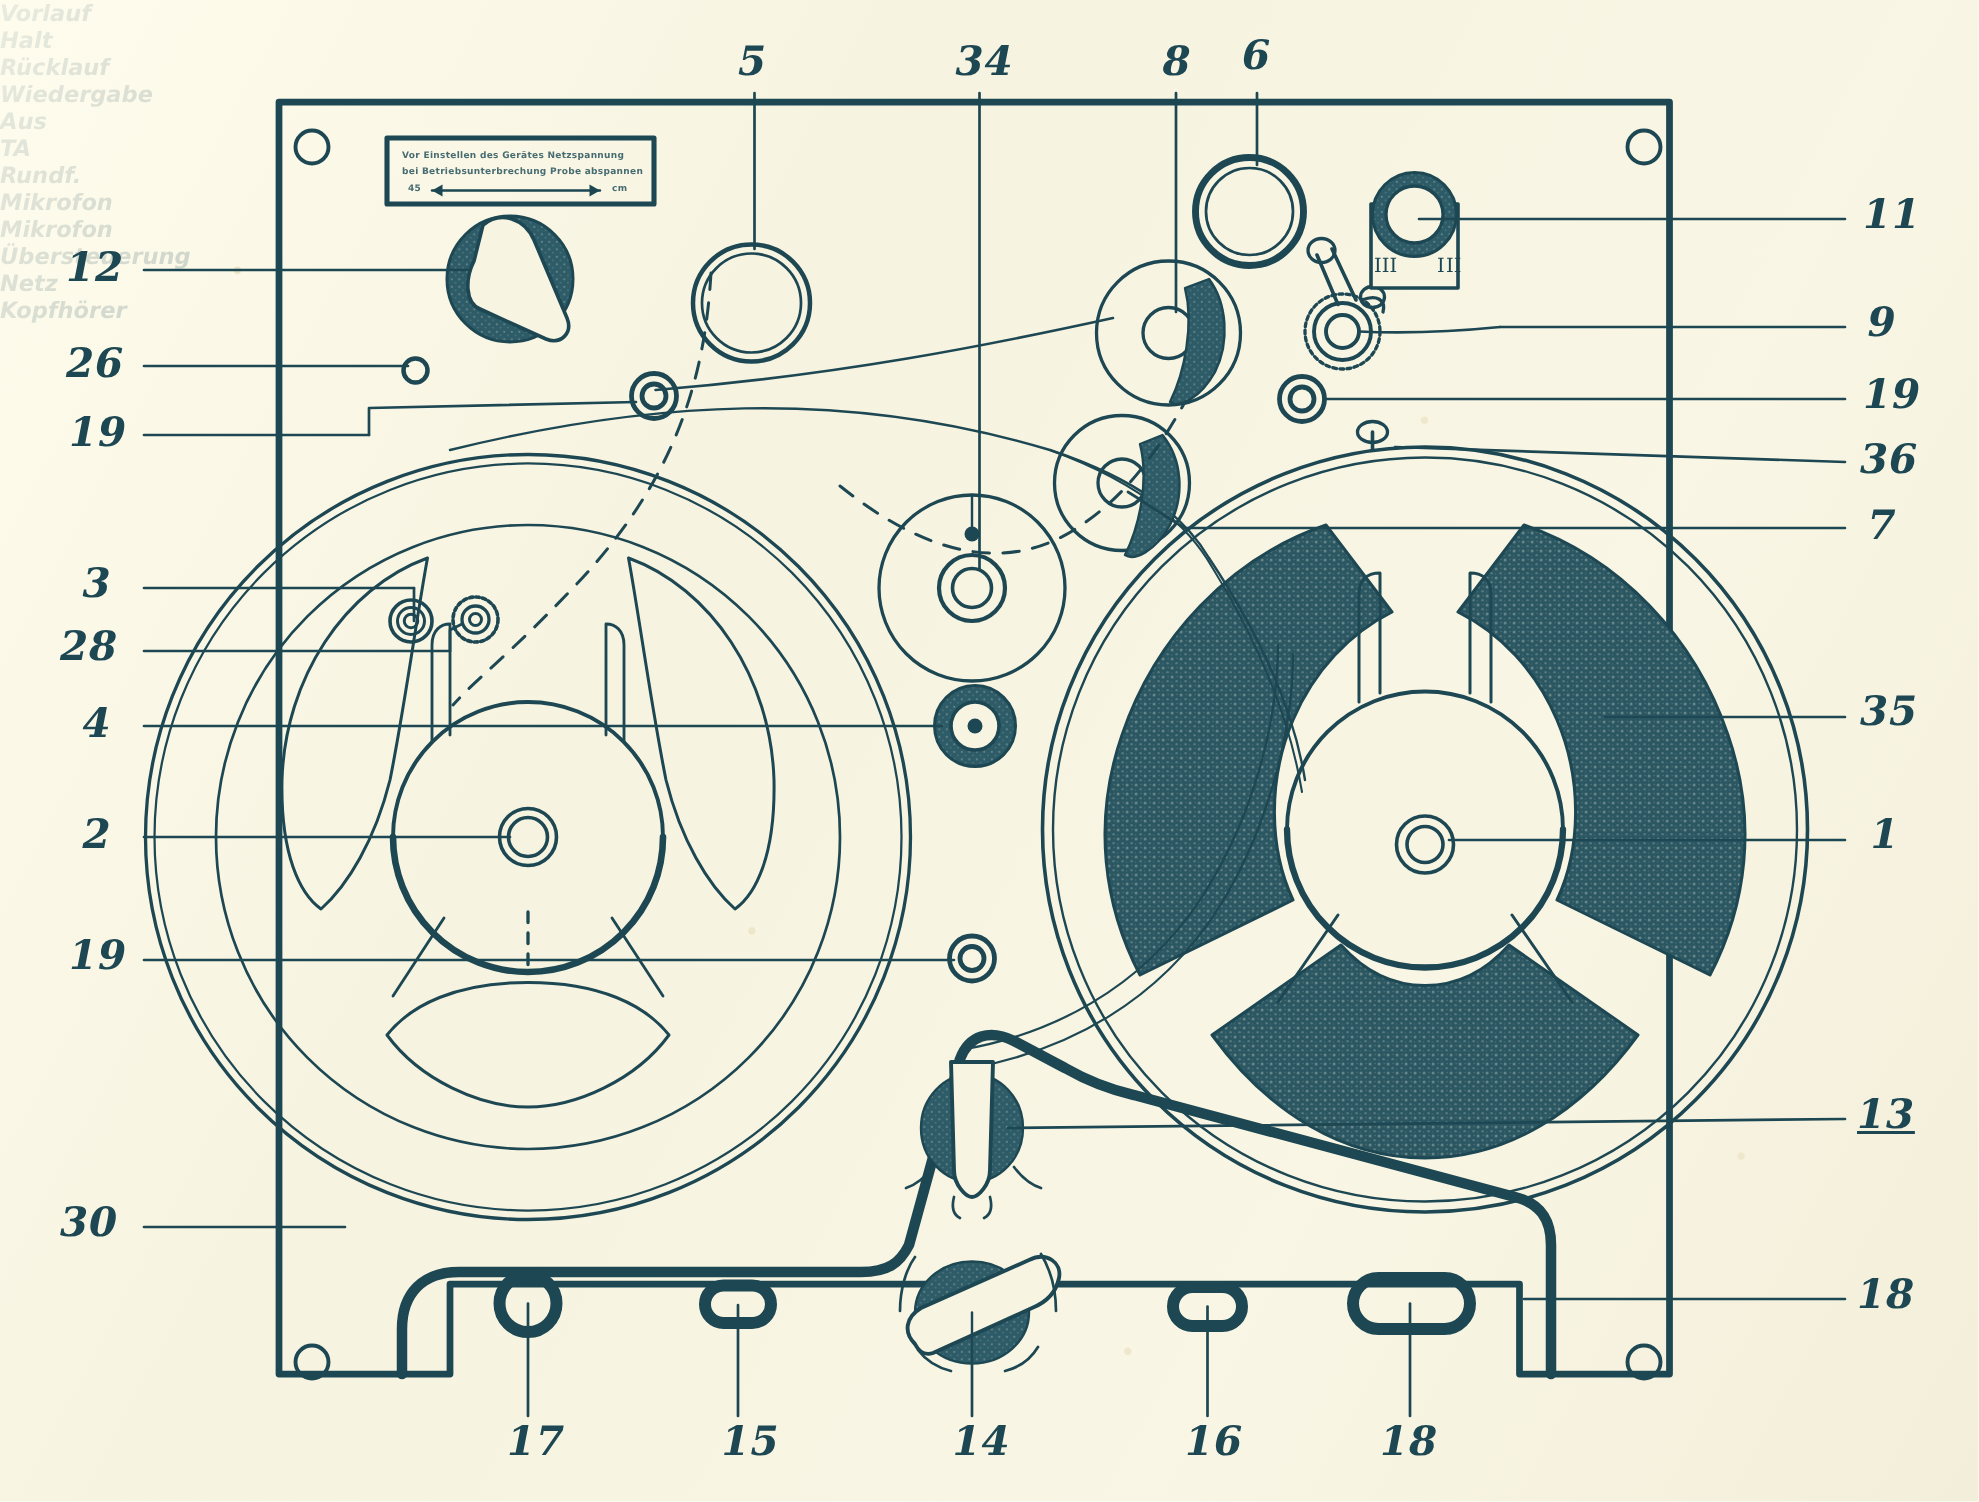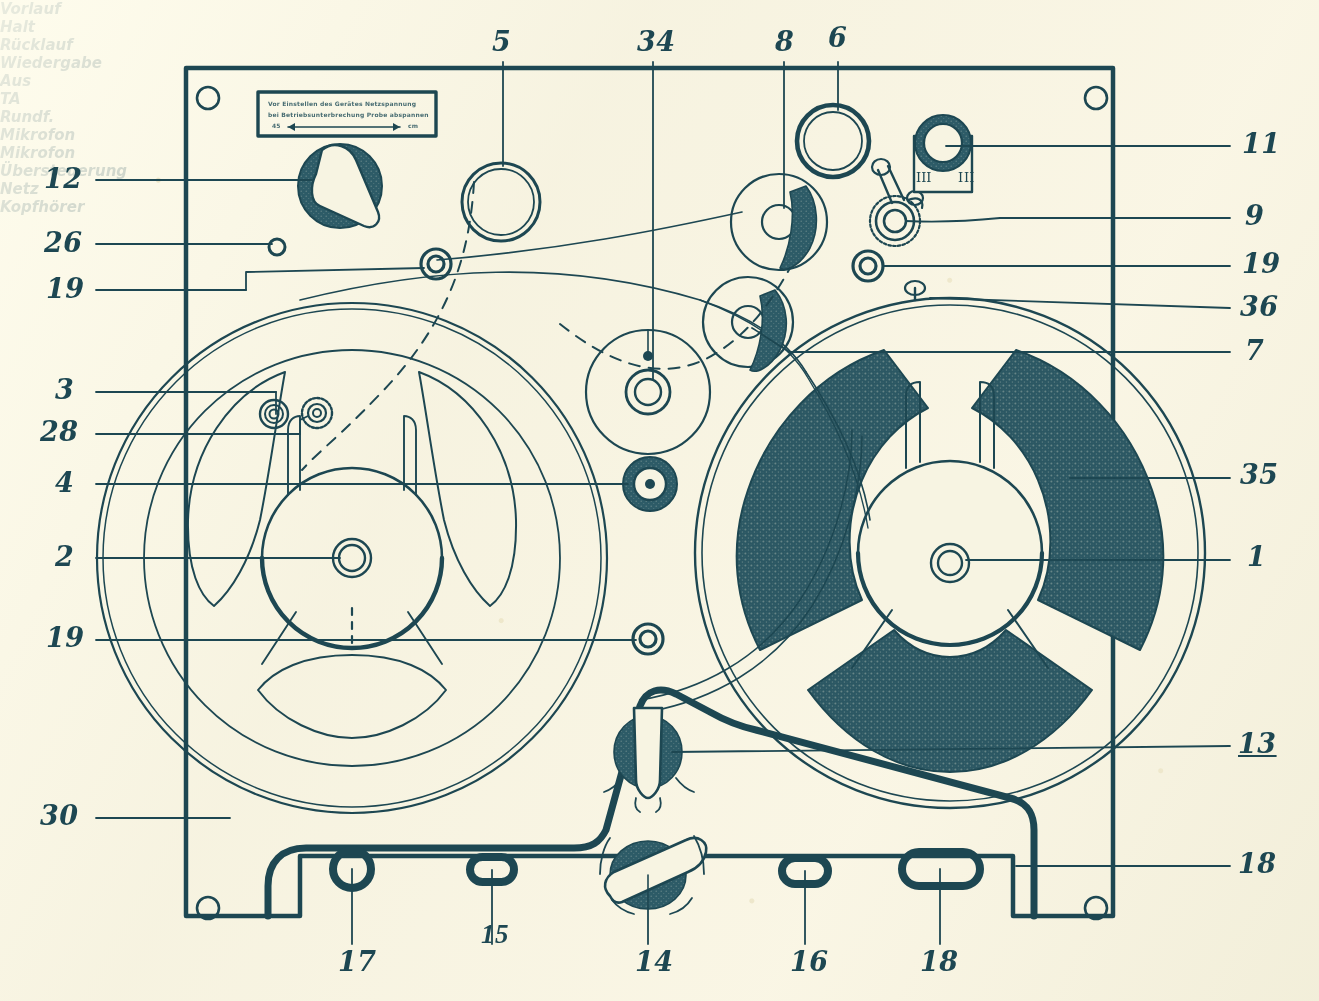--- a/index.html
+++ b/index.html
@@ -389,18 +389,18 @@
   <div class="lbl callout" style="left:1245px;top:202px;">9</div>
   <div class="lbl callout" style="left:1242px;top:250px;">19</div>
   <div class="lbl callout" style="left:1240px;top:293px;">36</div>
   <div class="lbl callout" style="left:1245px;top:337px;">7</div>
   <div class="lbl callout" style="left:1240px;top:461px;">35</div>
   <div class="lbl callout" style="left:1247px;top:543px;">1</div>
   <div class="lbl callout" style="left:1238px;top:730px;text-decoration:underline;">13</div>
   <div class="lbl callout" style="left:1238px;top:850px;">18</div>
 
   <div class="lbl callout" style="left:338px;top:948px;">17</div>
-  <div class="lbl callout" style="left:481px;top:921px;font-family:Liberation Serif, serif;">15</div>
+  <div class="lbl callout" style="left:481px;top:948px;">15</div>
   <div class="lbl callout" style="left:635px;top:948px;">14</div>
   <div class="lbl callout" style="left:790px;top:948px;">16</div>
   <div class="lbl callout" style="left:920px;top:948px;">18</div>
 
 </div>
 
 </body></html>

